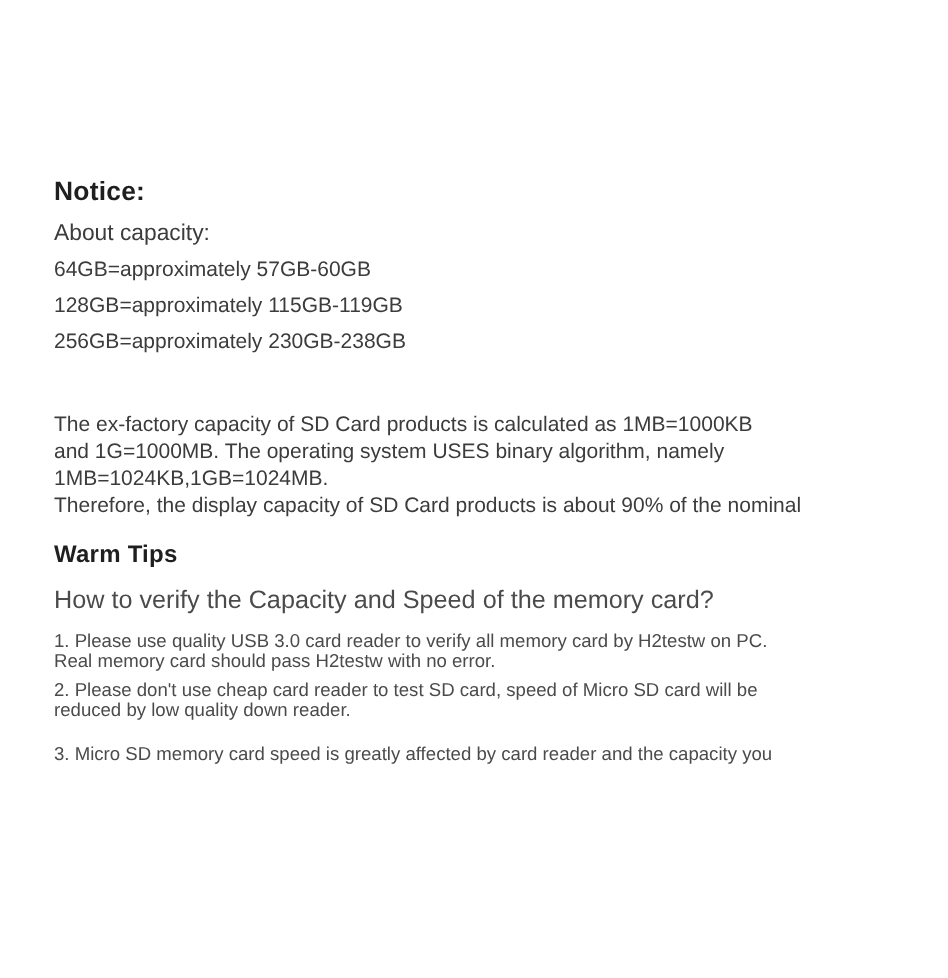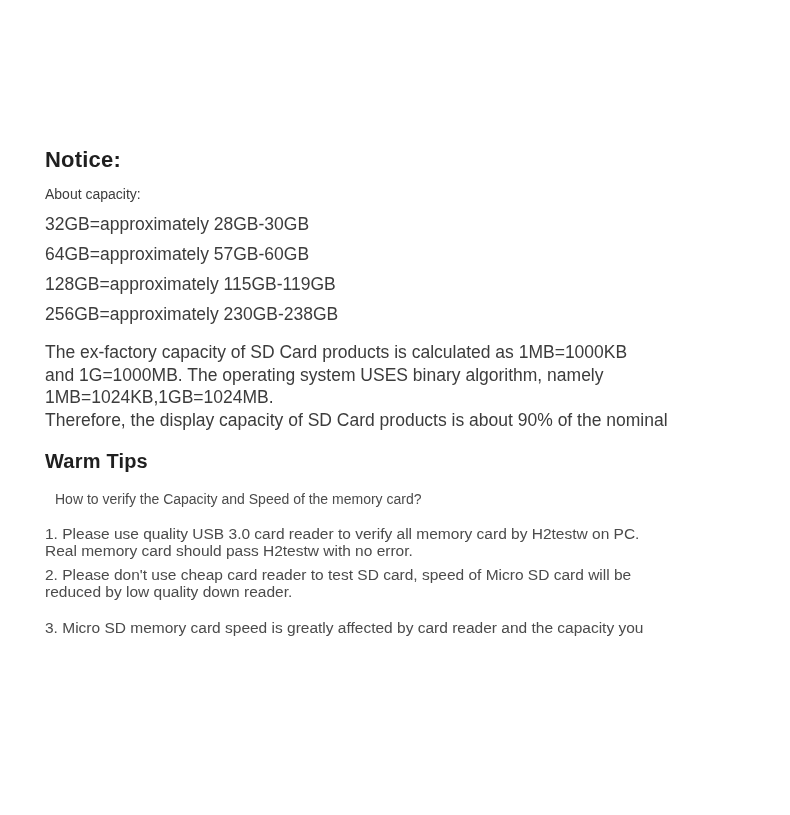--- a/index.html
+++ b/index.html
@@ -23,60 +23,60 @@
   .notice-heading {
     margin: 0 0 11px 0;
     font-size: 22px;
     line-height: 26px;
     font-weight: bold;
     color: #1f1f1f;
     letter-spacing: 0.2px;
   }
   .about-line {
     margin: 0 0 9px 0;
-    font-size: 14px;
+    font-size: 19px;
     line-height: 21px;
     color: #3c3c3c;
   }
   .capacity-list {
     list-style: none;
     margin: 0;
     padding: 0;
   }
   .capacity-list li {
     margin: 0 0 9px 0;
     font-size: 17.5px;
     line-height: 21px;
     color: #3c3c3c;
     white-space: nowrap;
   }
   .paragraph {
-    margin-top: 16px;
+    margin-top: 47px;
     color: #3c3c3c;
   }
   .pline {
     font-size: 17.5px;
     line-height: 22.5px;
     white-space: nowrap;
   }
   .pline .emph {
     font-size: 19.5px;
   }
   
   .warmtips-heading {
     margin: 17px 0 0 0;
     font-size: 20px;
     line-height: 26px;
     font-weight: bold;
     color: #1f1f1f;
     letter-spacing: 0.2px;
   }
   .tips-question {
-    margin: 17px 0 0 10px;
-    font-size: 14px;
+    margin: 17px 0 0 0;
+    font-size: 21px;
     line-height: 17.5px;
     color: #4b4b4b;
     white-space: nowrap;
   }
   .tip {
     color: #4b4b4b;
   }
   .tip-1 { margin-top: 16px; }
   .tip-2 { margin-top: 6px; }
   .tip-3 { margin-top: 16px; }
@@ -93,21 +93,20 @@
 <body>
 
 <div class="page">
 
   <section>
     <h1 class="notice-heading">Notice:</h1>
 
     <p class="about-line">About capacity:</p>
 
     <ul class="capacity-list">
-      <li>32GB=approximately 28GB-30GB</li>
       <li>64GB=approximately 57GB-60GB</li>
       <li>128GB=approximately 115GB-119GB</li>
       <li>256GB=approximately 230GB-238GB</li>
     </ul>
 
     <div class="paragraph">
       <div class="pline">The ex-factory capacity of SD Card products is calculated as 1MB=1000KB</div>
       <div class="pline">and 1G=1000MB. The operating system USES binary algorithm, namely</div>
       <div class="pline">1MB=1024KB,1GB=1024MB.</div>
       <div class="pline">Therefore, the display capacity of SD Card products is about 90% of the nominal</div>

